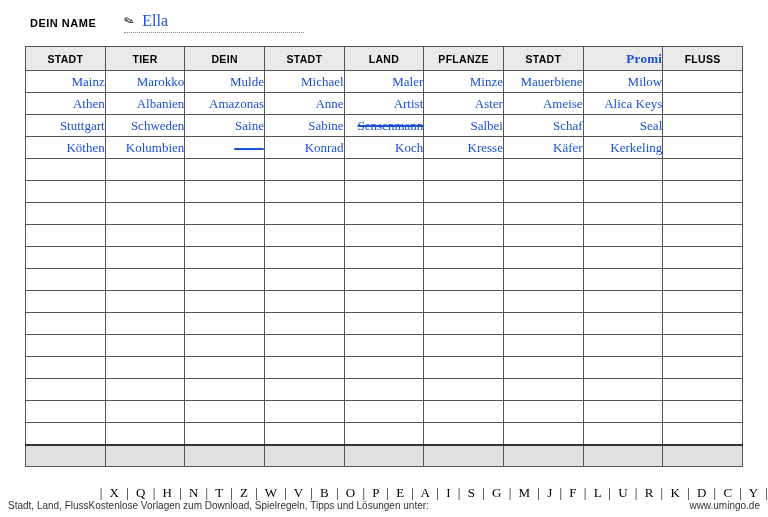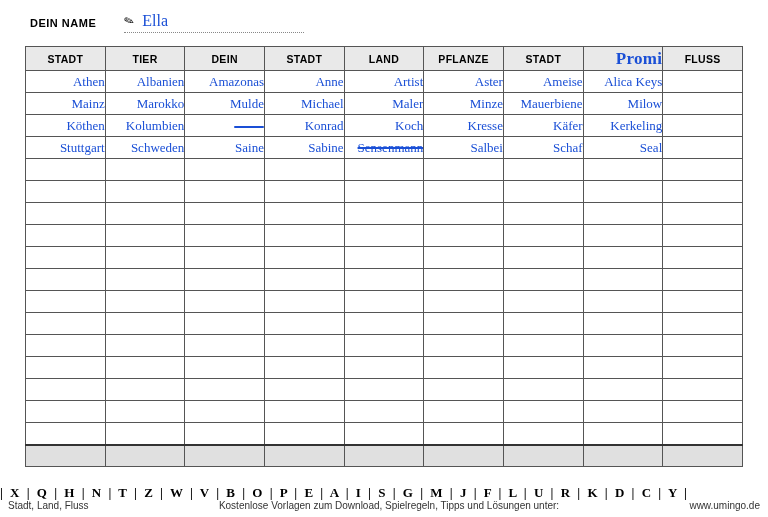--- a/index.html
+++ b/index.html
@@ -63,21 +63,21 @@
   th {
     background: #e9e9e9;
     font-weight: bold;
     font-size: 10.5px;
     letter-spacing: 0.3px;
     height: 24px;
   }
   th.hand {
     font-family: "Segoe Script","Comic Sans MS",cursive;
     color: #1a4fd6;
-    font-size: 17px;
+    font-size: 13px;
   }
   td.hand {
     font-family: "Segoe Script","Comic Sans MS",cursive;
     color: #1a4fd6;
     font-size: 13px;
   }
   tr.totals td {
     background: #e0e0e0;
     border-top: 2px solid #333;
     height: 22px;
@@ -89,42 +89,42 @@
   }
   .dash {
     display: inline-block;
     width: 30px;
     height: 2px;
     background: #1a4fd6;
     border-radius: 2px;
     vertical-align: middle;
   }
   .letters {
-    text-align: left;
+    text-align: right;
     margin-top: 18px;
     font-size: 13px;
-    font-weight: bold;
+    font-weight: normal;
     font-family: "Times New Roman", serif;
     letter-spacing: 0.5px;
     word-spacing: 3px;
   }
   .footer {
     position: absolute;
     bottom: 6px;
     left: 0;
     width: 100%;
     display: flex;
     justify-content: space-between;
     padding: 0 8px;
     font-size: 10px;
     color: #333;
   }
   .footer .mid {
     flex: 1;
-    text-align: center;
+    text-align: left;
   }
 </style>
 </head>
 <body>
 
 <div class="name-row">
   <div class="name-label">DEIN NAME</div>
   <div class="name-field">
     <span class="pencil">✎</span>
     <span class="hand">Ella</span>
@@ -141,64 +141,64 @@
           <th>STADT</th>
           <th>LAND</th>
           <th>PFLANZE</th>
           <th>STADT</th>
           <th class="hand">Promi</th>
           <th>FLUSS</th>
         </tr>
       </thead>
     <tbody id="tbody">
         <tr>
+          <td class="hand">Mainz</td>
+          <td class="hand">Marokko</td>
+          <td class="hand">Mulde</td>
+          <td class="hand">Michael</td>
+          <td class="hand">Maler</td>
+          <td class="hand">Minze</td>
+          <td class="hand">Mauerbiene</td>
+          <td class="hand">Milow</td>
+          <td class="hand"></td>
+        </tr>
+        <tr>
           <td class="hand">Athen</td>
           <td class="hand">Albanien</td>
           <td class="hand">Amazonas</td>
           <td class="hand">Anne</td>
           <td class="hand">Artist</td>
           <td class="hand">Aster</td>
           <td class="hand">Ameise</td>
           <td class="hand">Alica Keys</td>
           <td class="hand"></td>
         </tr>
         <tr>
-          <td class="hand">Mainz</td>
-          <td class="hand">Marokko</td>
-          <td class="hand">Mulde</td>
-          <td class="hand">Michael</td>
-          <td class="hand">Maler</td>
-          <td class="hand">Minze</td>
-          <td class="hand">Mauerbiene</td>
-          <td class="hand">Milow</td>
+          <td class="hand">Stuttgart</td>
+          <td class="hand">Schweden</td>
+          <td class="hand">Saine</td>
+          <td class="hand">Sabine</td>
+          <td class="hand"><span class="strike">Sensenmann</span></td>
+          <td class="hand">Salbei</td>
+          <td class="hand">Schaf</td>
+          <td class="hand">Seal</td>
           <td class="hand"></td>
         </tr>
         <tr>
           <td class="hand">Köthen</td>
           <td class="hand">Kolumbien</td>
           <td class="hand"><span class="dash"></span></td>
           <td class="hand">Konrad</td>
           <td class="hand">Koch</td>
           <td class="hand">Kresse</td>
           <td class="hand">Käfer</td>
           <td class="hand">Kerkeling</td>
           <td class="hand"></td>
         </tr>
         <tr>
-          <td class="hand">Stuttgart</td>
-          <td class="hand">Schweden</td>
-          <td class="hand">Saine</td>
-          <td class="hand">Sabine</td>
-          <td class="hand"><span class="strike">Sensenmann</span></td>
-          <td class="hand">Salbei</td>
-          <td class="hand">Schaf</td>
-          <td class="hand">Seal</td>
-          <td class="hand"></td>
-        </tr>
-        <tr>
           <td></td>
           <td></td>
           <td></td>
           <td></td>
           <td></td>
           <td></td>
           <td></td>
           <td></td>
           <td></td>
         </tr>

